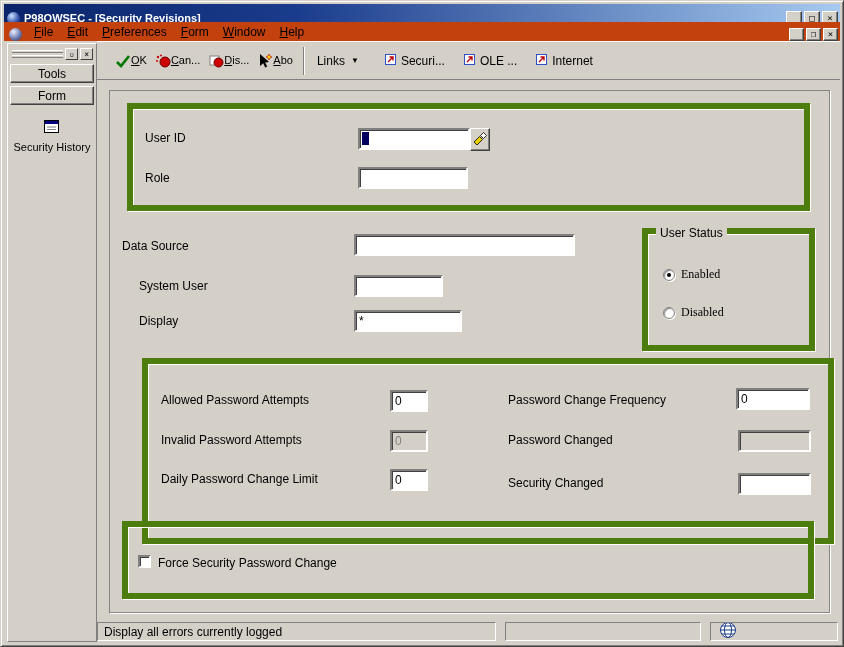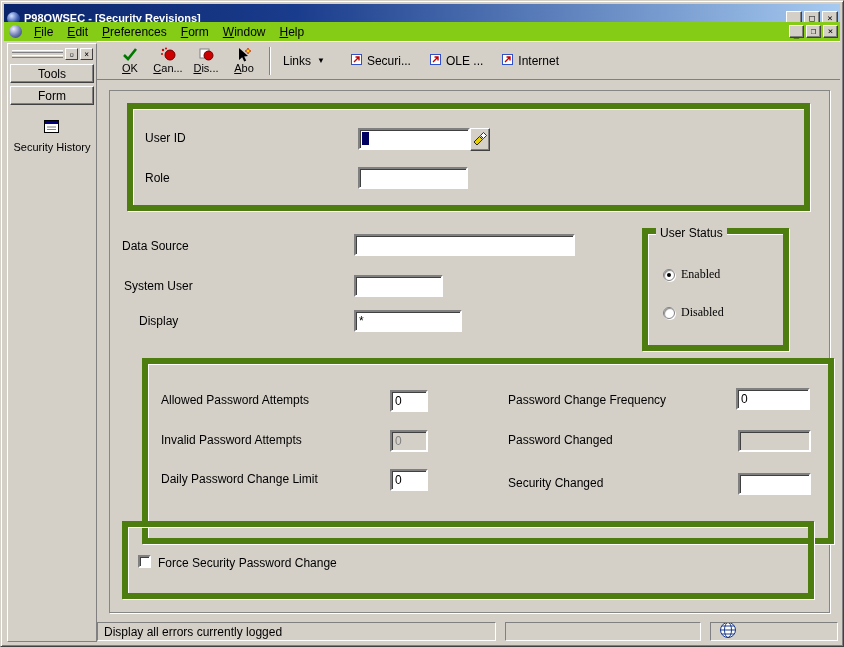--- a/index.html
+++ b/index.html
@@ -17,22 +17,22 @@
   .app-icon { width:13px; height:13px; border-radius:50%; margin:0 4px 0 1px;
     background:radial-gradient(circle at 35% 30%, #cfe0ff, #3a5ab0 55%, #0a246a); flex:0 0 auto; }
   .title-text { font-size:11px; font-weight:bold; flex:1 1 auto; white-space:nowrap; overflow:hidden; }
   .cap-btns { display:flex; gap:2px; }
   .cbtn { width:16px; height:14px; background:#d4d0c8; border:1px solid; border-color:#fff #404040 #404040 #fff;
     box-shadow: inset -1px -1px 0 #808080; font-size:9px; line-height:11px; text-align:center;
     font-family:"DejaVu Sans Mono", monospace; color:#000; padding:0; cursor:default; }
   .cbtn.min { line-height:16px; }
 
   
-  .menubar { position:absolute; left:3px; top:21px; right:3px; height:19px; background:#84cc16;
-    display:flex; align-items:center; padding:0 2px; }
+  .menubar { position:absolute; left:3px; top:21px; right:3px; height:19px; background:#c2410c;
+    display:flex; align-items:flex-end; padding:0 2px; }
   .doc-icon { width:13px; height:13px; border-radius:50%; margin:0 5px 0 3px;
     background:radial-gradient(circle at 35% 30%, #eef, #6a7ab0 55%, #24304a); flex:0 0 auto; }
   .menu-item { display:inline-block; padding:2px 7px; font-size:12px; }
   .menu-item::first-letter { text-decoration: underline; }
   .mdi-btns { margin-left:auto; display:flex; gap:2px; }
   .mdi-btns .cbtn { width:15px; height:13px; }
 
   
   .sidebar { position:absolute; left:6px; top:42px; width:90px; bottom:4px; background:#d4d0c8;
     border:1px solid; border-color:#fff #808080 #808080 #fff; padding:2px; }
@@ -49,21 +49,21 @@
   .sb-item-icon { display:inline-block; }
   .sb-item-label { display:block; margin-top:3px; font-size:11px; line-height:13px; color:#000; }
 
   
   .right-area { position:absolute; left:96px; top:40px; right:3px; bottom:3px;
     display:flex; flex-direction:column; }
 
   
   .toolbar { height:39px; flex:0 0 auto; background:#d4d0c8; border-top:1px solid #fff;
     border-bottom:1px solid #808080; display:flex; align-items:center; padding:2px 4px 2px 14px; }
-  .tbtn { display:flex; flex-direction:column; align-items:center; justify-content:center;
+  .tbtn { display:flex; align-items:center; justify-content:center;
     min-width:38px; height:33px; background:transparent; border:none; padding:1px 4px; gap:0;
     font-family:"Liberation Sans", sans-serif; }
   .tbtn-icon { height:15px; display:flex; align-items:center; }
   .tbtn-label { display:block; font-size:11px; line-height:13px; }
   .tbtn-label::first-letter { text-decoration: underline; }
   .tsep { width:2px; height:28px; border-left:1px solid #808080; border-right:1px solid #fff; margin:0 8px 0 6px; }
   .links-label { font-size:12px; margin:0 6px 0 4px; }
   .links-caret { font-size:8px; margin-right:16px; color:#000; }
   .lbtn { display:flex; align-items:center; gap:4px; background:transparent; border:none; padding:3px 9px;
     font-family:"Liberation Sans", sans-serif; font-size:12px; }
@@ -244,27 +244,27 @@
               </svg>
             </span>
           </button>
           <span class="lbl" style="left:12px; top:62px;">Role</span>
           <input class="tb" style="left: 225px; top: 58px; width: 110px;" value="">
         </div>
 
         <span class="lbl" style="left:12px; top:148px;">Data Source</span>
         <input class="tb" style="left: 244px; top: 143px; width: 221px;" value="">
 
-        <span class="lbl" style="left:14px; top:188px;text-align:right;">System User</span>
+        <span class="lbl" style="left:29px; top:188px;text-align:right;">System User</span>
         <input class="tb" style="left: 244px; top: 184px; width: 89px;" value="">
 
         <span class="lbl" style="left:29px; top:223px;">Display</span>
         <input class="tb" style="left: 244px; top: 219px; width: 108px;" value="*">
 
-        <div class="gb" style="left:532px; top:137px; width:147px; height:123px;">
+        <div class="gb" style="left:532px; top:137px; width:173px; height:123px;">
           <span class="gb-title">User Status</span>
           <span class="radio-row" style="left:15px; top:33px;">
             <span class="radio checked"></span>
             <span class="radio-label">Enabled</span>
           </span>
           <span class="radio-row" style="left:15px; top:71px;">
             <span class="radio"></span>
             <span class="radio-label">Disabled</span>
           </span>
         </div>

